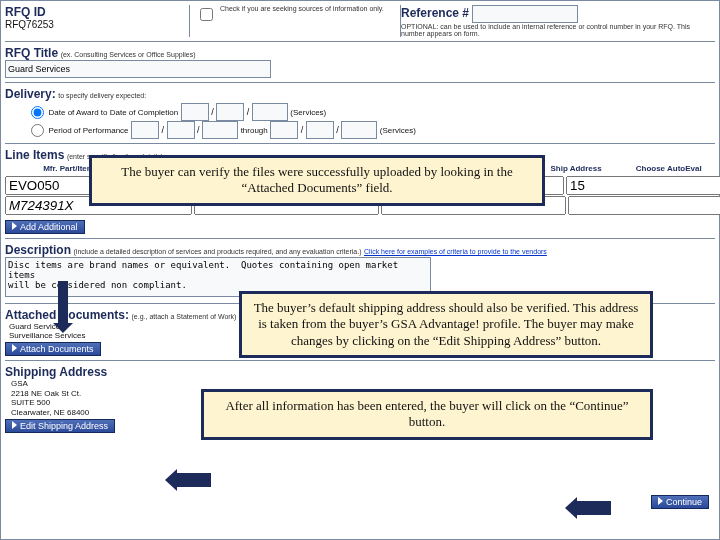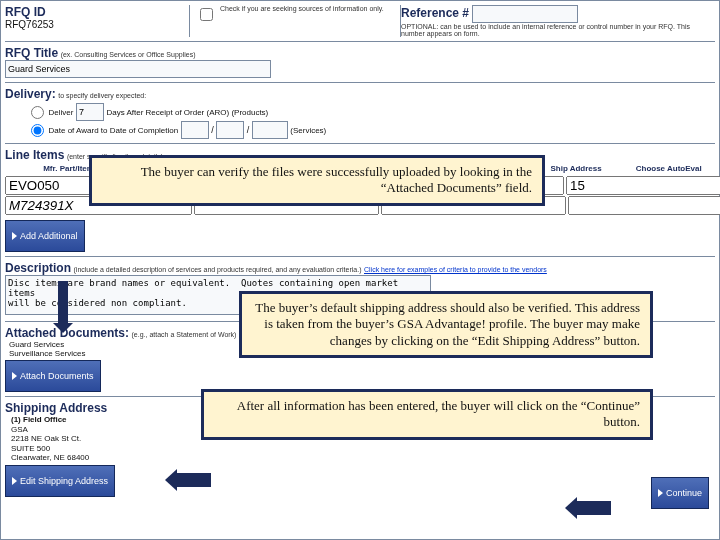--- a/index.html
+++ b/index.html
@@ -7,24 +7,24 @@
 .sec-label{font-size:12px;font-weight:bold;color:#1c2b5a}
 input[type=text], .txt{border:1px solid #7a8aa0;height:14px;font-size:9px;padding:1px 2px;background:#f7f9fb}
 .hr{border-top:1px solid #7a8aa0;margin:4px 0}
 .small{font-size:8px;color:#111}
 .mini{font-size:7px;color:#333}
 .radio{margin:0 2px 0 6px;vertical-align:middle}
 .tbl-head{display:flex;font-size:8px;color:#1c2b5a;font-weight:bold;padding:2px 0}
 .tbl-head div{flex:1;text-align:center}
 .tbl-row{display:flex;align-items:center;gap:2px;margin:1px 0}
 .tbl-row input{height:13px}
-.btn{background:linear-gradient(#4f6fb8,#2b4a9a);color:#fff;border:1px solid #14285a;font-size:9px;padding:10px 6px;cursor:pointer;display:inline-flex;align-items:center;gap:3px}
+.btn{background:linear-gradient(#4f6fb8,#2b4a9a);color:#fff;border:1px solid #14285a;font-size:9px;padding:1px 6px;cursor:pointer;display:inline-flex;gap:3px}
 .btn .tri{width:0;height:0;border-top:4px solid transparent;border-bottom:4px solid transparent;border-left:5px solid #fff}
 textarea{width:420px;height:34px;border:1px solid #7a8aa0;font-family:monospace;font-size:9px;background:#f7f9fb;resize:none}
-.callout{position:absolute;background:#fff4d0;border:3px solid #1c2b5a;padding:6px 10px;font-family:"Times New Roman",serif;font-size:13px;text-align:right;line-height:1.25}
+.callout{position:absolute;background:#fff4d0;border:3px solid #1c2b5a;padding:6px 10px;font-family:"Times New Roman",serif;font-size:13px;text-align:center;line-height:1.25}
 .arrow-left{position:absolute;width:34px;height:14px;background:#1c2b5a}
 .arrow-left::before{content:"";position:absolute;left:-12px;top:-4px;border-top:11px solid transparent;border-bottom:11px solid transparent;border-right:12px solid #1c2b5a}
 .arrow-down{position:absolute;width:10px;height:42px;background:#1c2b5a}
 .arrow-down::after{content:"";position:absolute;left:-5px;bottom:-10px;border-left:10px solid transparent;border-right:10px solid transparent;border-top:10px solid #1c2b5a}
 .addr{font-size:8px;line-height:1.2;padding-left:6px}
 .addr .name{font-weight:bold}
 </style>
 </head>
 <body>
 <div class="page">
@@ -51,28 +51,34 @@
   <span class="mini">(ex. Consulting Services or Office Supplies)</span><br>
   <input type="text" style="width: 260px;" value="Guard Services">
 </div>
 <div class="hr"></div>
 
 <div>
   <span class="sec-label">Delivery:</span>
   <span class="mini">to specify delivery expected:</span>
   <div style="padding-left:20px;margin-top:2px">
     <div>
-      <input type="radio" name="d" class="radio" style="">
-      <span class="small">Deliver</span>
-      <input type="text" style="width: 22px;" value="7">
-      <span class="small">Days After Receipt of Order (ARO) (Products)</span>
+      <input type="radio" name="d" class="radio" checked="" style="">
+      <span class="small">Date of Award to Date of Completion</span>
+      <input type="text" style="width: 22px;"> /
+      <input type="text" style="width: 22px;"> /
+      <input type="text" style="width: 30px;">
+      <span class="small">(Services)</span>
     </div>
     <div>
-      <input type="radio" name="d" class="radio" checked="" style="">
-      <span class="small">Date of Award to Date of Completion</span>
+      <input type="radio" name="d" class="radio" style="">
+      <span class="small">Period of Performance</span>
+      <input type="text" style="width: 22px;"> /
+      <input type="text" style="width: 22px;"> /
+      <input type="text" style="width: 30px;">
+      <span class="small">through</span>
       <input type="text" style="width: 22px;"> /
       <input type="text" style="width: 22px;"> /
       <input type="text" style="width: 30px;">
       <span class="small">(Services)</span>
     </div>
   </div>
 </div>
 <div class="hr"></div>
 
 <div>
@@ -129,21 +135,20 @@
   <button class="btn" style="margin-top:2px">
         <span class="tri"></span>
         <span>Attach Documents</span>
       </button>
 </div>
 <div class="hr"></div>
 
 <div>
   <div class="sec-label">Shipping Address</div>
   <div class="addr">
-    <div class="name">(1) Field Office</div>
     <div>GSA</div>
     <div>2218 NE Oak St Ct.</div>
     <div>SUITE 500</div>
     <div>Clearwater, NE 68400</div>
   </div>
   <button class="btn" style="margin-top:2px">
         <span class="tri"></span>
         <span>Edit Shipping Address</span>
       </button>
 </div>

